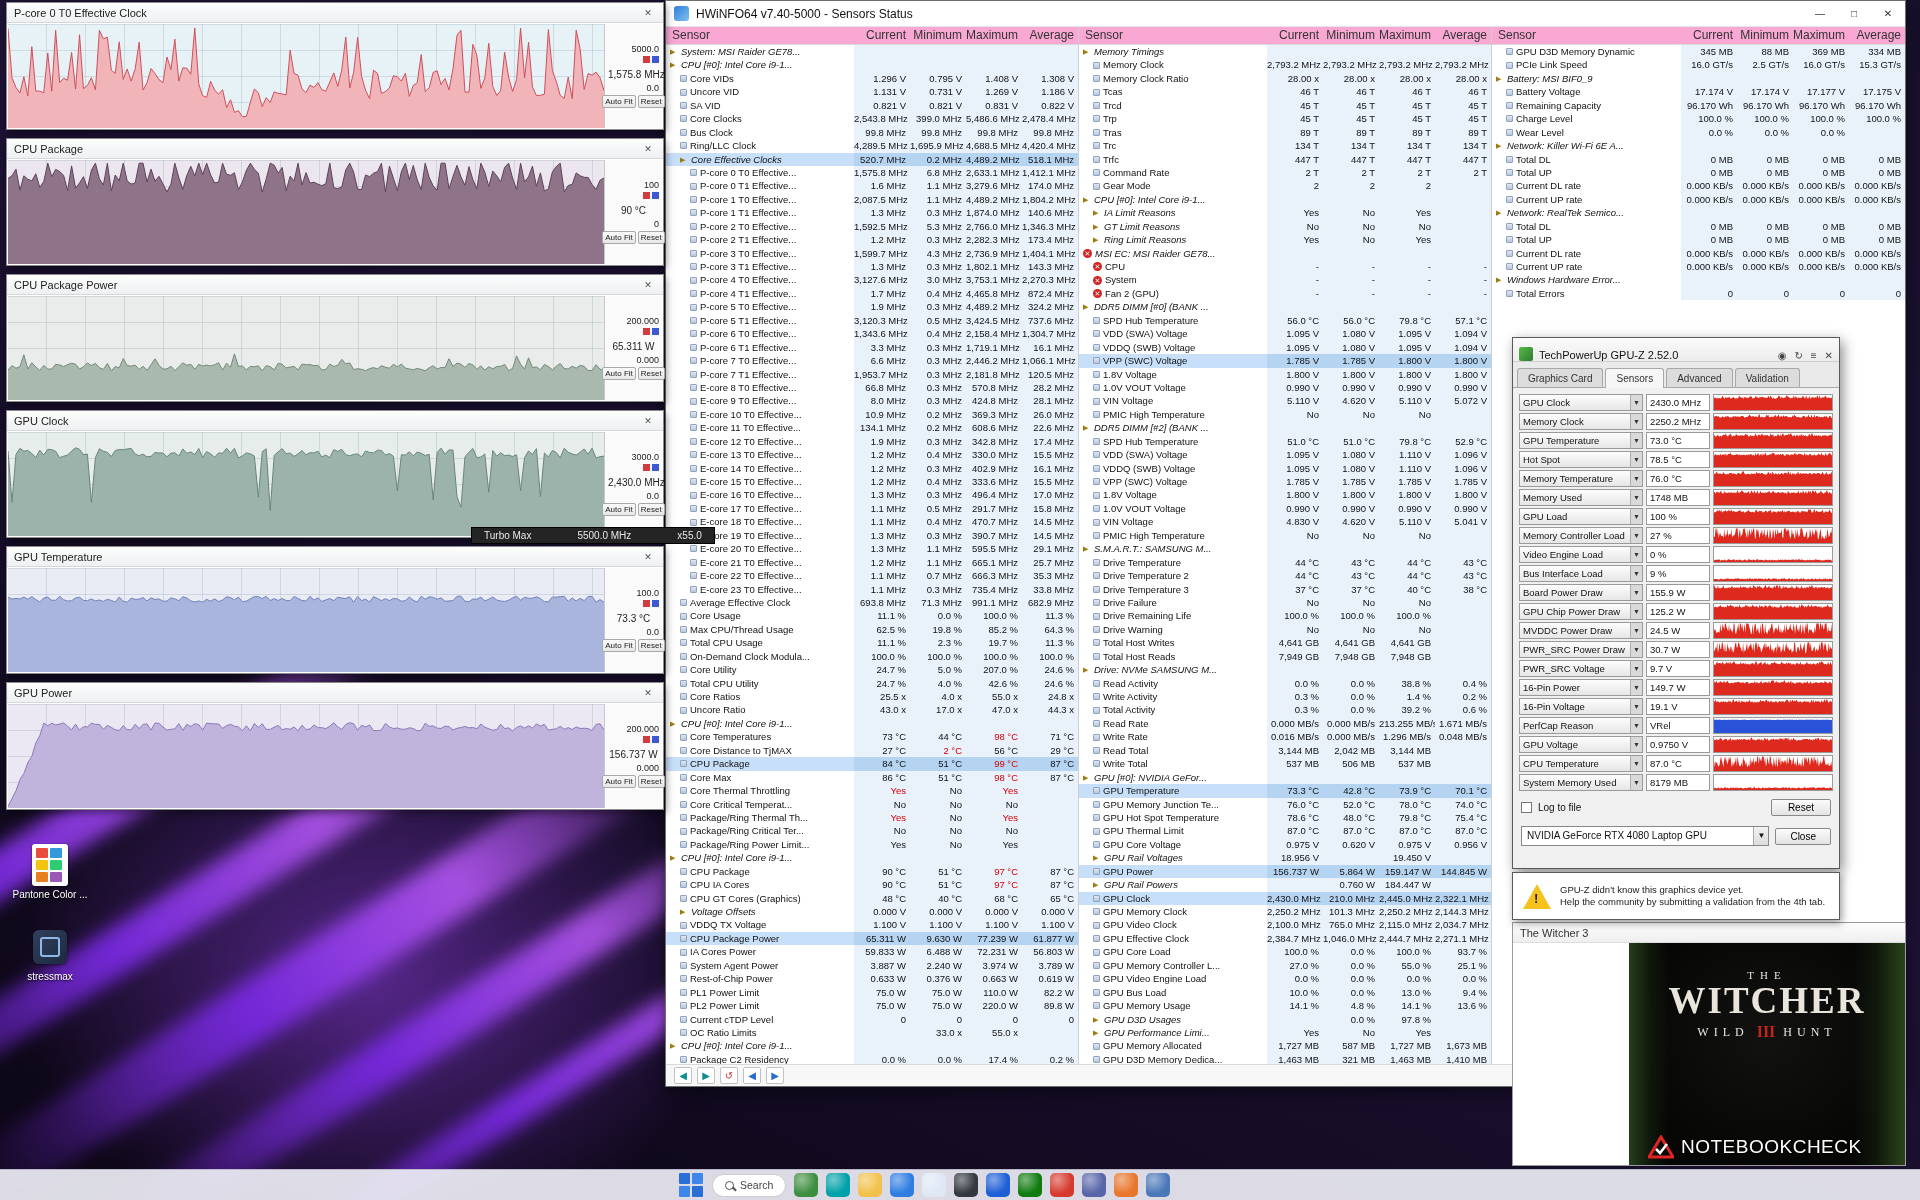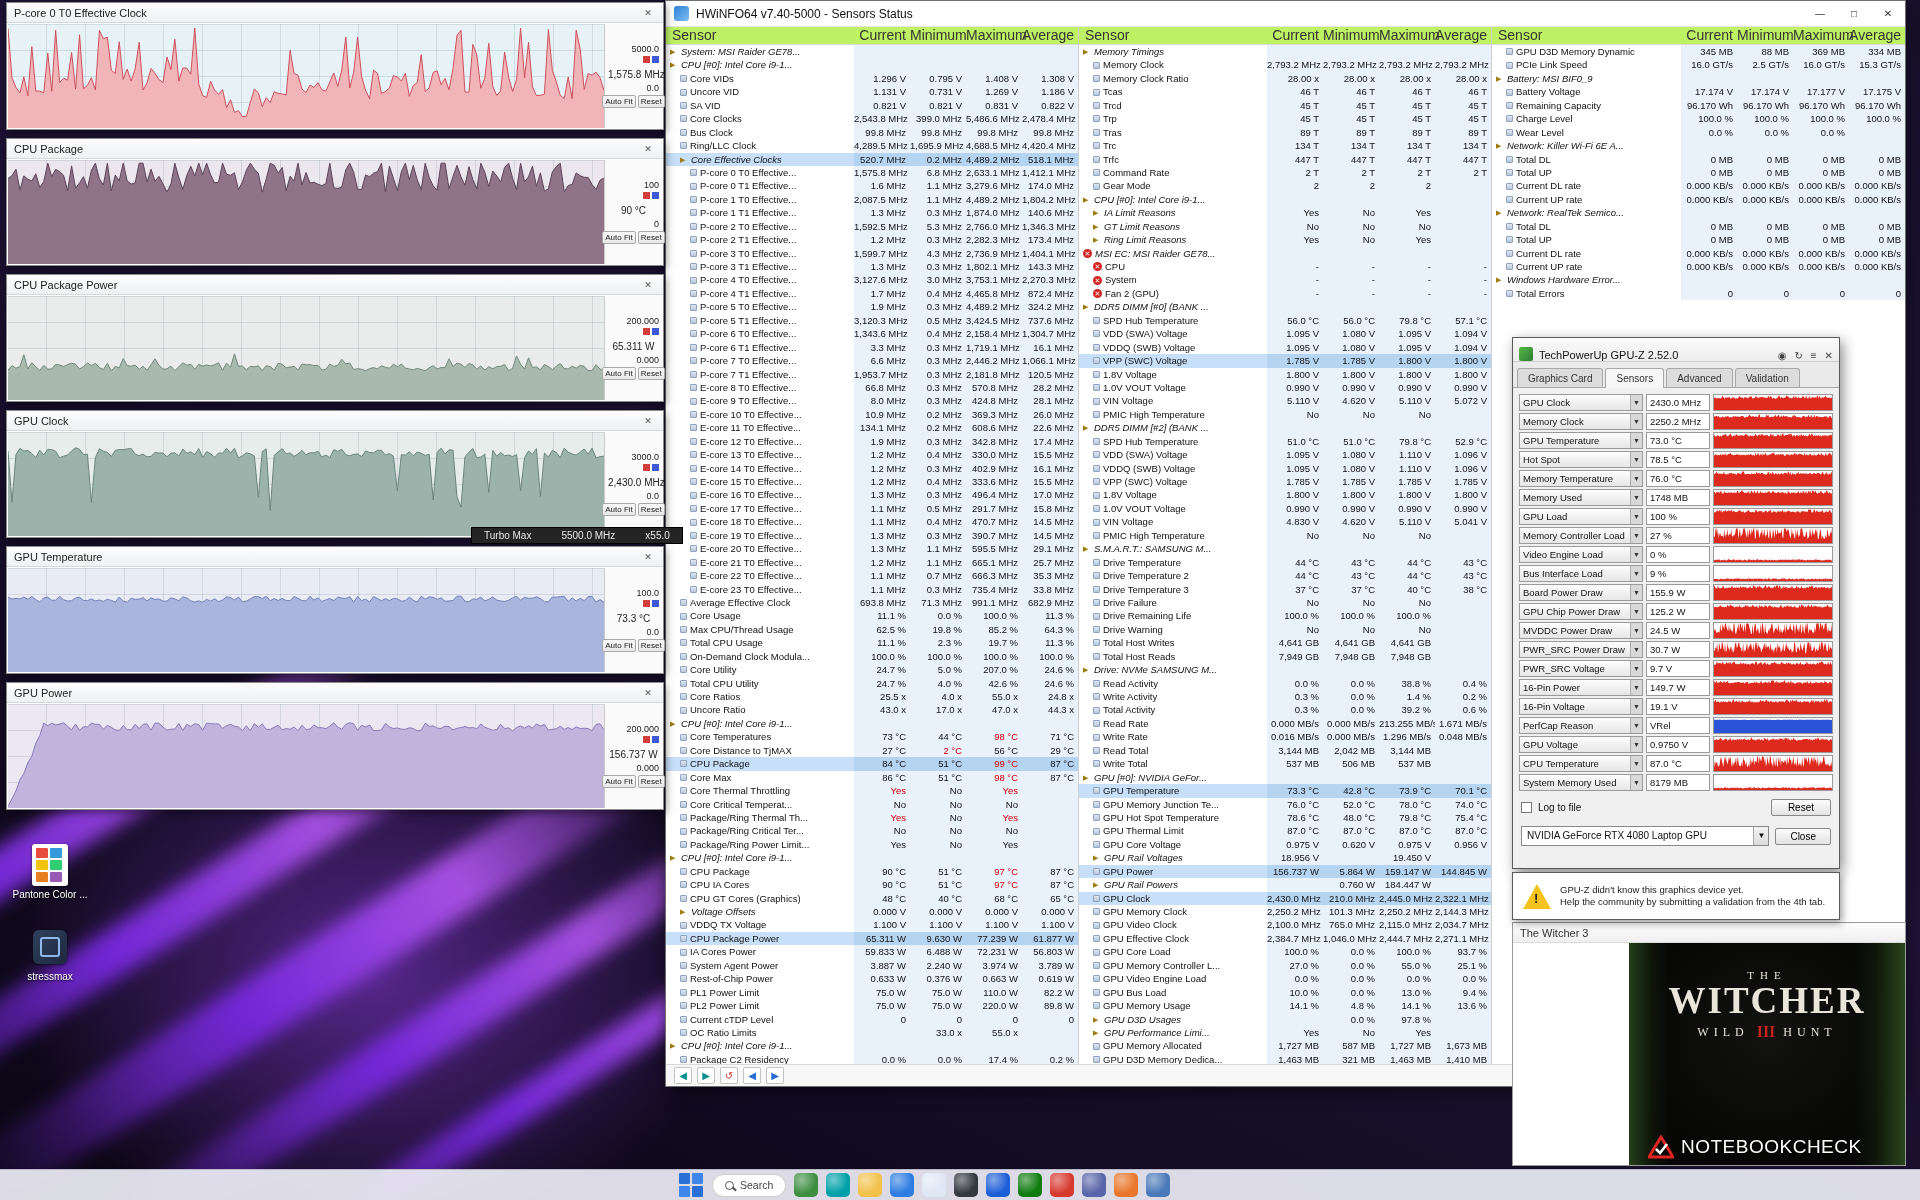--- a/index.html
+++ b/index.html
@@ -30,32 +30,32 @@
   .gside{position:absolute;top:21px;right:1px;bottom:1px;width:58px;border-left:1px solid #c9c9c9;background:#fafafa;
     display:flex;flex-direction:column;padding:20px 3px;font-size:9px;color:#222}
   .smax,.smin{text-align:right}
   .glegend{display:flex;gap:2px;justify-content:flex-end;margin:2px 0}
   .glegend span{width:7px;height:7px;display:inline-block}
   .gcur{margin:auto 0;text-align:center;font-size:10px;white-space:nowrap}
   .gbtns{display:flex;gap:2px;justify-content:center;margin-top:2px}
   .sbtn{font-size:8px;border:1px solid #a8a8a8;background:linear-gradient(#f8f8f8,#e8e8e8);border-radius:2px;padding:0 2px;line-height:11px;cursor:pointer;white-space:nowrap}
 
   .tooltip{position:absolute;left:471px;top:527px;z-index:46;background:#242424;border:1px solid #000;color:#e8e8e8;
-    font-size:10px;padding:2px 12px;display:flex;gap:30px;white-space:nowrap}
+    font-size:10px;padding:2px 12px;display:flex;gap:46px;white-space:nowrap}
 
   
   .hwinfo{position:absolute;left:665px;top:0;width:1241px;height:1087px;background:#fff;border:1px solid #6f6f6f;z-index:10;box-shadow:0 4px 14px rgba(0,0,0,.5)}
   .hw-titlebar{height:26px;display:flex;align-items:center;padding:0 0 0 8px;background:#fff;border-bottom:1px solid #e4e4e4;font-size:12px}
   .hw-ico{width:15px;height:15px;border-radius:3px;background:linear-gradient(135deg,#2f7fd6,#7fc0f2);margin-right:7px}
   .wbtns{margin-left:auto;display:flex;height:26px}
   .wbtn{width:34px;text-align:center;line-height:26px;font-size:10px;color:#333;cursor:pointer}
   .hw-cols{position:absolute;top:26px;bottom:22px;left:0;right:0;display:flex;overflow:hidden}
   .hw-pane{width:413px;border-right:1px solid #cfcfcf;overflow:hidden;display:flex;flex-direction:column}
   .hw-pane:last-child{flex:1;border-right:none}
-  .hw-head{display:flex;height:18px;line-height:17px;background:#bef264;border-bottom:1px solid #d9d9d9;font-size:14px;color:#333;flex:0 0 auto}
+  .hw-head{display:flex;height:18px;line-height:17px;background:#f9a8d4;border-bottom:1px solid #d9d9d9;font-size:12px;color:#333;flex:0 0 auto}
   .hname{flex:1;padding-left:6px}
   .hval{width:56px;text-align:right;padding-right:4px}
   .hw-rows{display:flex;flex-direction:column}
   .hw-row{display:flex;height:13.45px;line-height:13.4px;font-size:9.5px;cursor:default}
   .hw-label{flex:1;display:flex;align-items:center;gap:3px;overflow:hidden;white-space:nowrap;padding-left:4px}
   .ind0{padding-left:4px}.ind1{padding-left:14px}.ind2{padding-left:24px}
   .gl{font-style:italic}
   .hw-cell{width:56px;text-align:right;padding-right:4px;background:#e9f1fb;overflow:hidden;white-space:nowrap}
   .hw-row.sel .hw-label{background:#c7dff8}
   .hw-row.sel .hw-cell{background:#b5d4f2}

